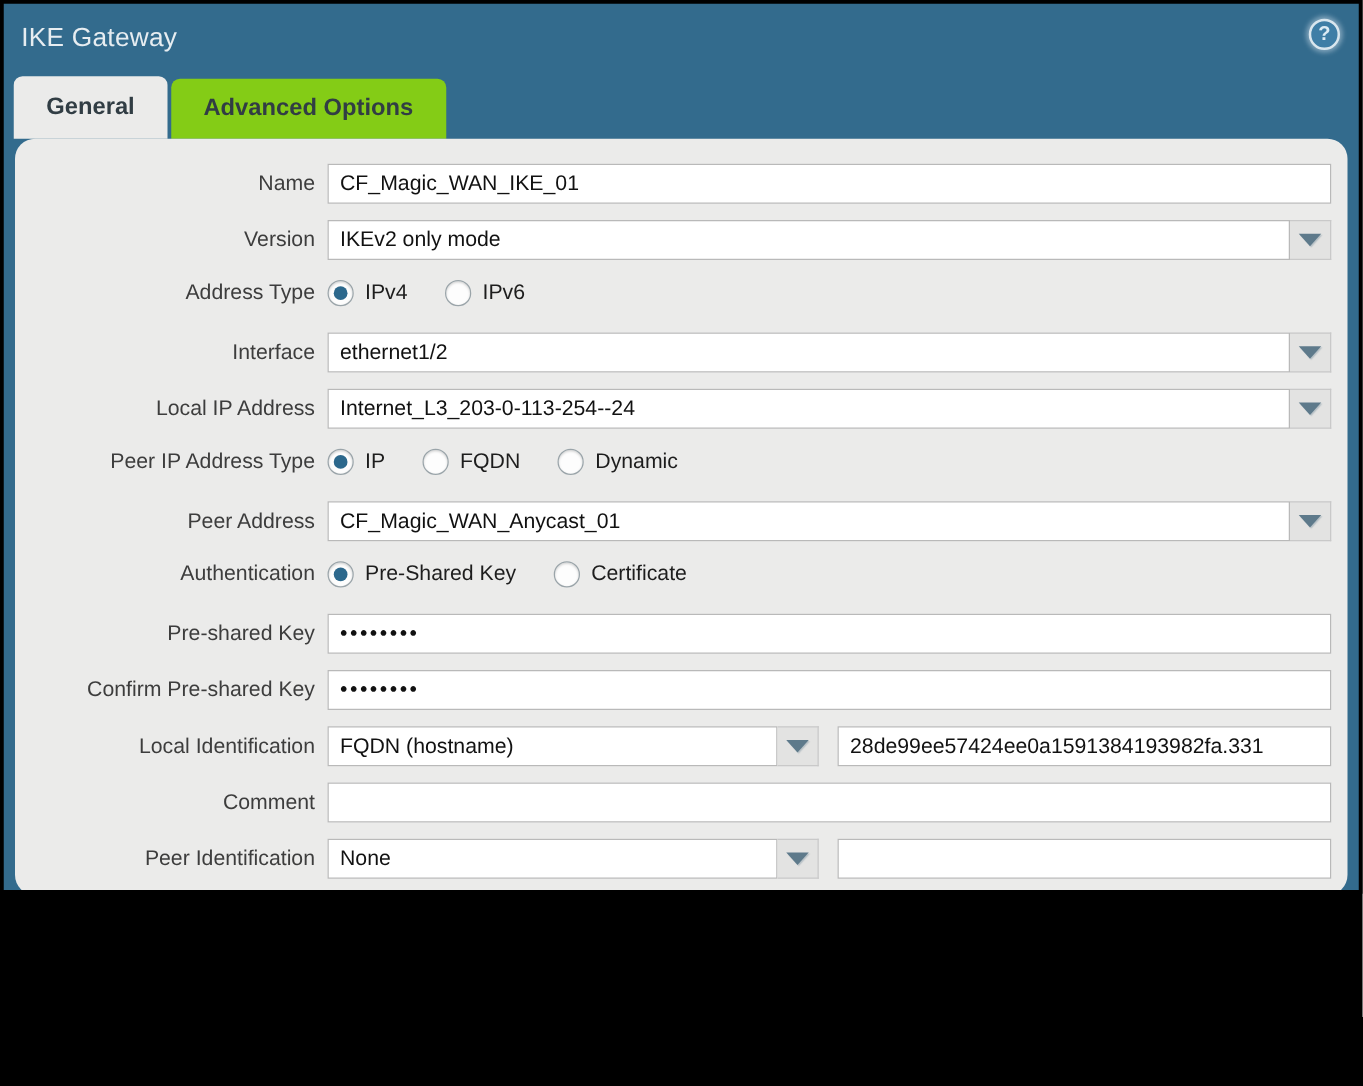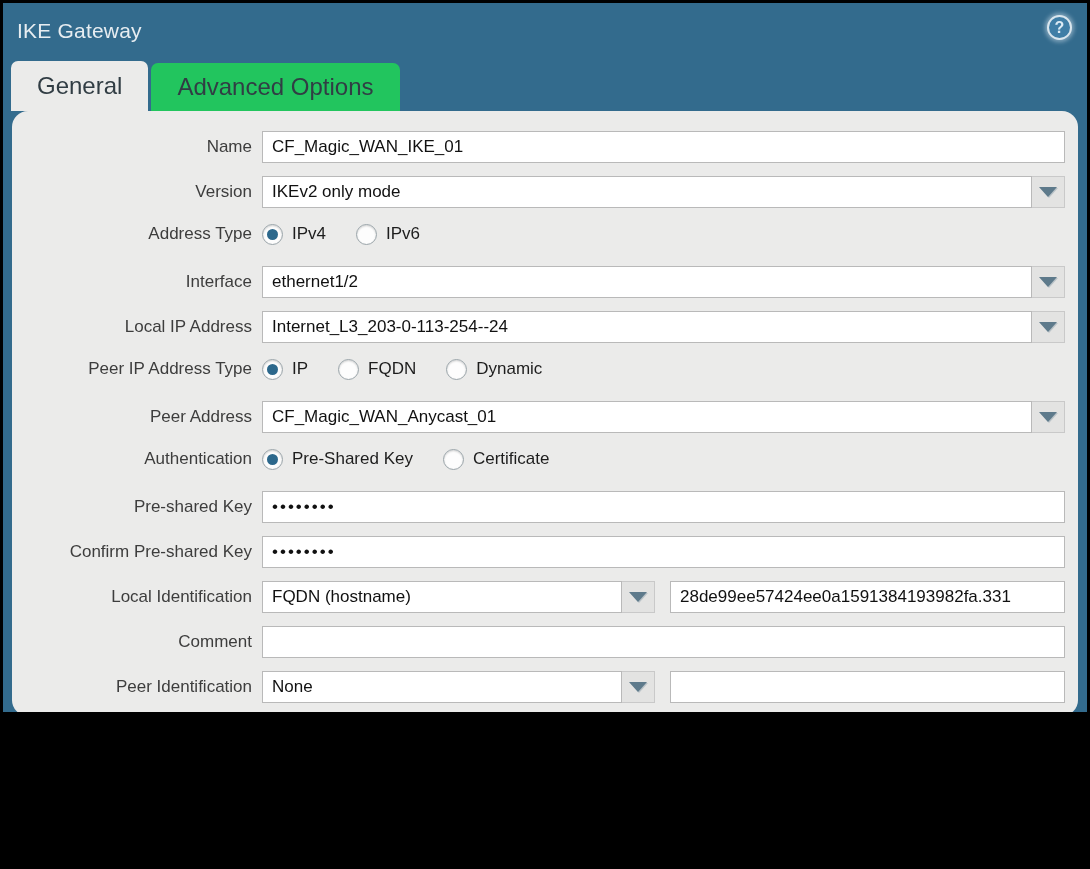--- a/index.html
+++ b/index.html
@@ -36,27 +36,28 @@
     cursor: pointer; line-height: 1;
   }
   
   .tabrow {
     height: 52px; flex: 0 0 auto;
     display: flex; align-items: flex-end;
     padding-left: 8px; gap: 3px;
   }
   .tab {
     border-radius: 7px 7px 0 0;
-    font-size: 24px; color: #313d44;
+    font-size: 19px; color: #313d44;
     padding: 0 26px;
     display: flex; align-items: center; justify-content: center;
     cursor: pointer;
+    font-weight: bold;
   }
   .tab.active { background: #ebebea; height: 50px; }
-  .tab.inactive { background: #22c55e; height: 48px; }
+  .tab.inactive { background: #84cc16; height: 48px; }
   
   .body {
     flex: 1 1 auto;
     margin: 0 9px;
     background: #ebebea;
     padding: 20px 13px 0 0;
     border-radius: 16px;
   }
   .row { display: flex; align-items: center; margin-bottom: 13px; }
   .row.radios { margin-top: 6px; margin-bottom: 19px; min-height: 26px; }

